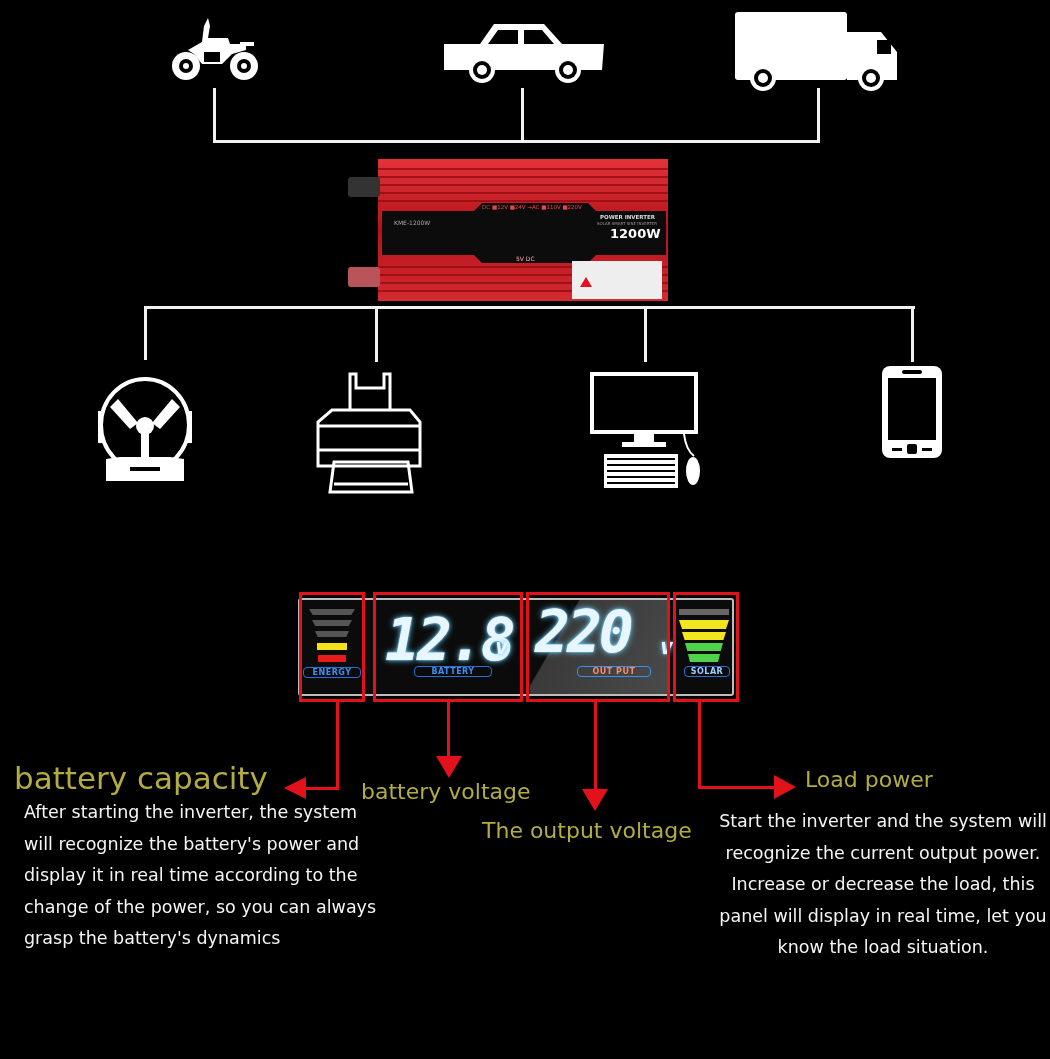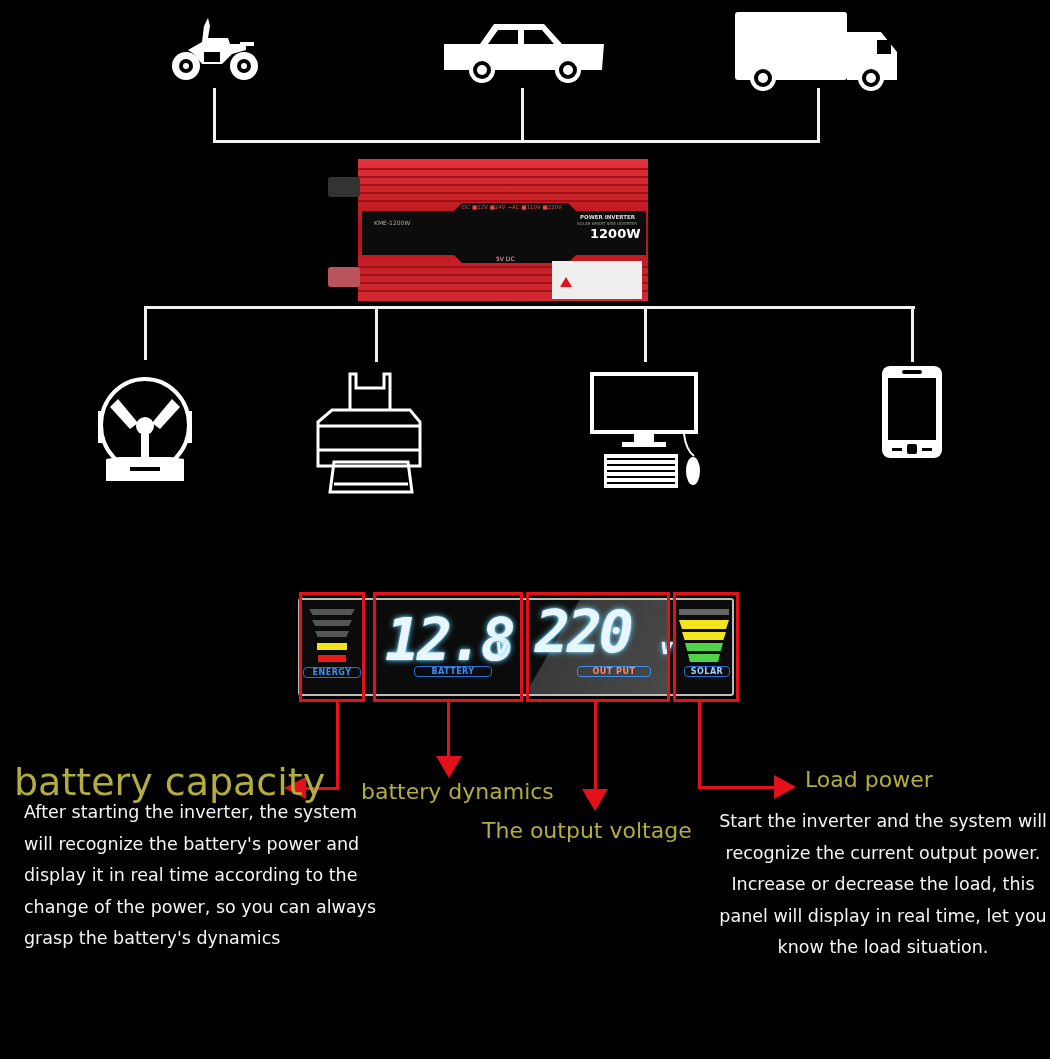--- a/index.html
+++ b/index.html
@@ -1,21 +1,21 @@
 <!DOCTYPE html>
 <html><head>
 <meta charset="utf-8">
 <style>
   html,body{margin:0;padding:0;background:#000;}
   body{width:1050px;height:1059px;position:relative;overflow:hidden;font-family:"DejaVu Sans","Liberation Sans",sans-serif;color:#fff;}
   .abs{position:absolute;}
   .wire{position:absolute;background:#f2f2f2;}
   .red{position:absolute;background:#e3121a;}
   svg{display:block;}
-  .inverter{position:absolute;left:328px;top:155px;width:322px;height:150px;}
+  .inverter{position:absolute;left:348px;top:155px;width:322px;height:150px;}
   .panel-box{position:absolute;border:3px solid #e3121a;box-sizing:border-box;}
   .callout-title{position:absolute;color:#b3ac3e;white-space:nowrap;}
   .desc{position:absolute;color:#f5f5f5;font-size:17.5px;line-height:31.5px;white-space:pre-line;}
   .lcd-label{position:absolute;font-size:8px;font-weight:bold;text-align:center;border:1.5px solid #2a6fd6;border-radius:4px;padding:0 2px;letter-spacing:0.5px;}
   .seg{position:absolute;font-family:"DejaVu Sans Mono","Liberation Mono",monospace;font-style:italic;font-weight:bold;color:#e8f6ff;text-shadow:0 0 6px #6ad0ff,0 0 2px #9fe4ff;letter-spacing:-3px;}
 </style>
 </head>
 <body>
 
 <div>
@@ -209,28 +209,28 @@
   <div class="abs" style="left:436px;top:756px;width:0;height:0;border-left:13px solid transparent;border-right:13px solid transparent;border-top:22px solid #e3121a;"></div>
 
   <div class="red" style="left:594px;top:702px;width:3px;height:90px;"></div>
   <div class="abs" style="left:582px;top:789px;width:0;height:0;border-left:13px solid transparent;border-right:13px solid transparent;border-top:22px solid #e3121a;"></div>
 
   <div class="red" style="left:698px;top:702px;width:3px;height:86px;"></div>
   <div class="red" style="left:698px;top:786px;width:78px;height:3px;"></div>
   <div class="abs" style="left:774px;top:775px;width:0;height:0;border-top:12px solid transparent;border-bottom:12px solid transparent;border-left:22px solid #e3121a;"></div>
 </div>
 
-<div class="callout-title" style="left:14px;top:760px;font-size:38px;">battery capacity</div>
+<div class="callout-title" style="left:14px;top:760px;font-size:31px;">battery capacity</div>
 <div class="desc" style="left:14px;top:797px;width:360px;margin-left:10px;">After starting the inverter, the system
 will recognize the battery's power and
 display it in real time according to the
 change of the power, so you can always
 grasp the battery's dynamics</div>
 
-<div class="callout-title" style="left:361px;top:779px;font-size:22px;">battery dynamics</div>
+<div class="callout-title" style="left:361px;top:779px;font-size:22px;">battery voltage</div>
 
 <div class="callout-title" style="left:482px;top:818px;font-size:22px;">The output voltage</div>
 
 <div class="callout-title" style="left:805px;top:767px;font-size:22px;text-align:center;">Load power</div>
 <div class="desc" style="left:718px;top:806px;width:330px;text-align:center;">Start the inverter and the system will
 recognize the current output power.
 Increase or decrease the load, this
 panel will display in real time, let you
 know the load situation.</div>
 

